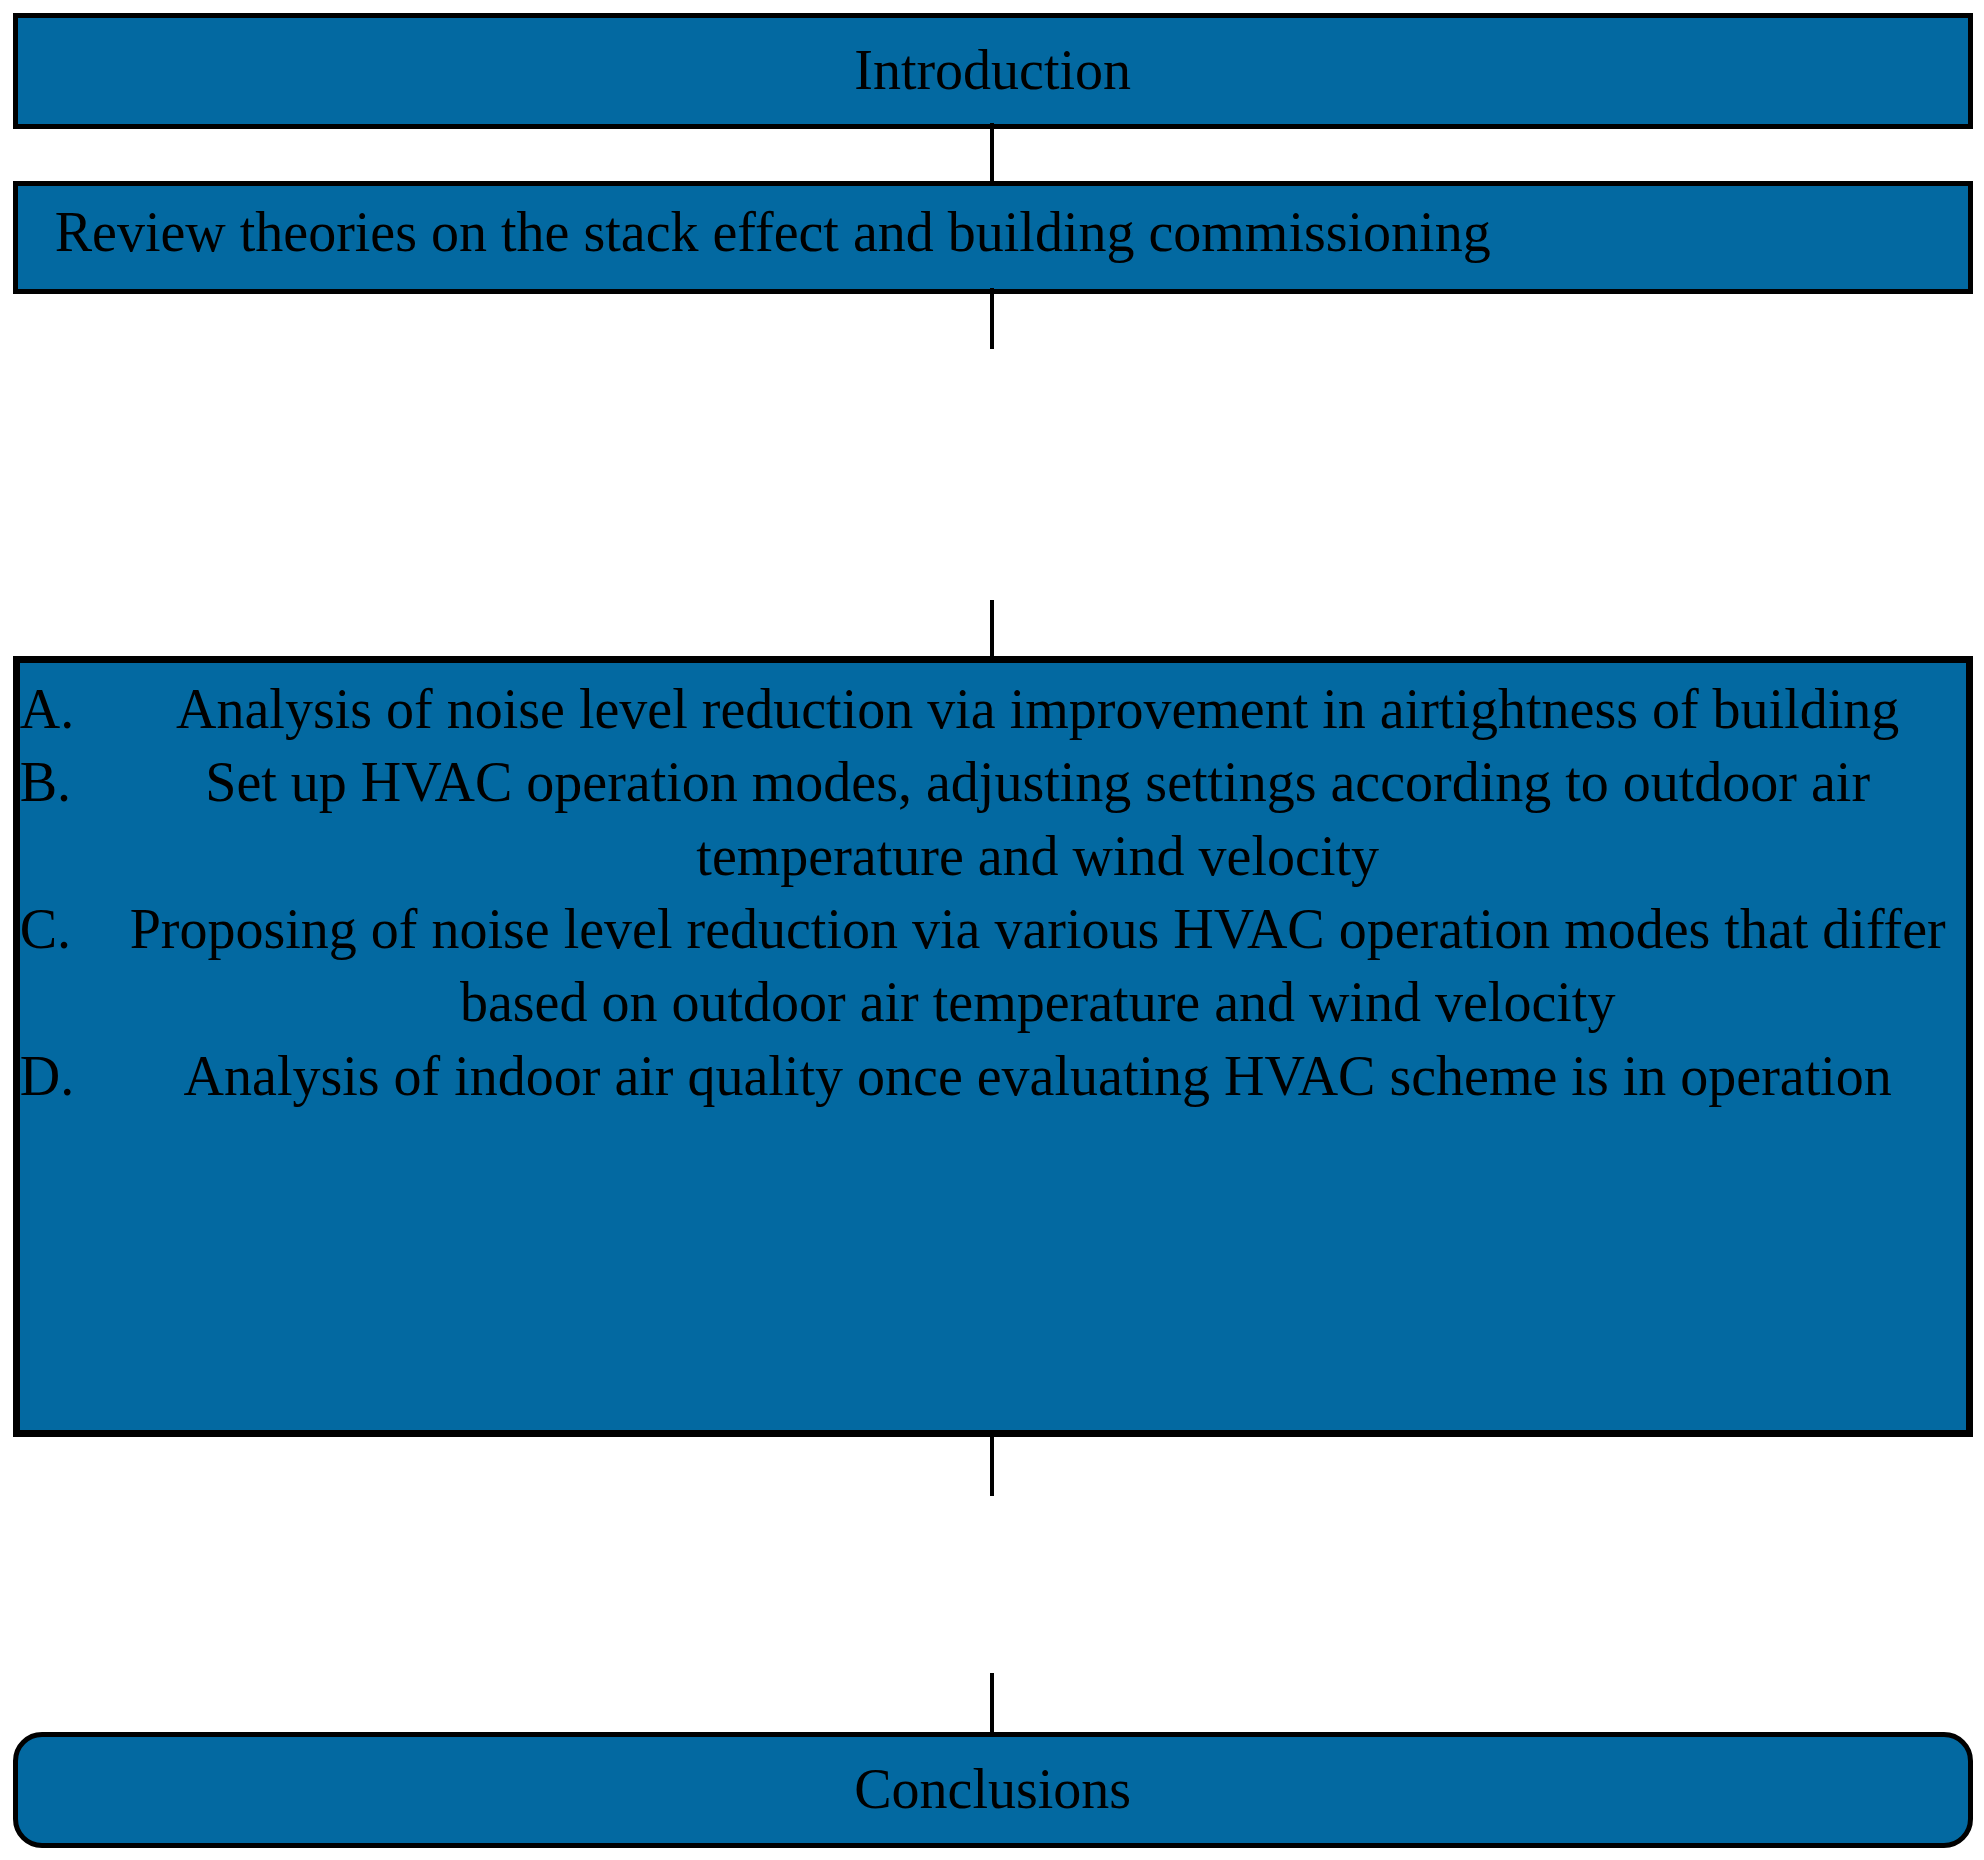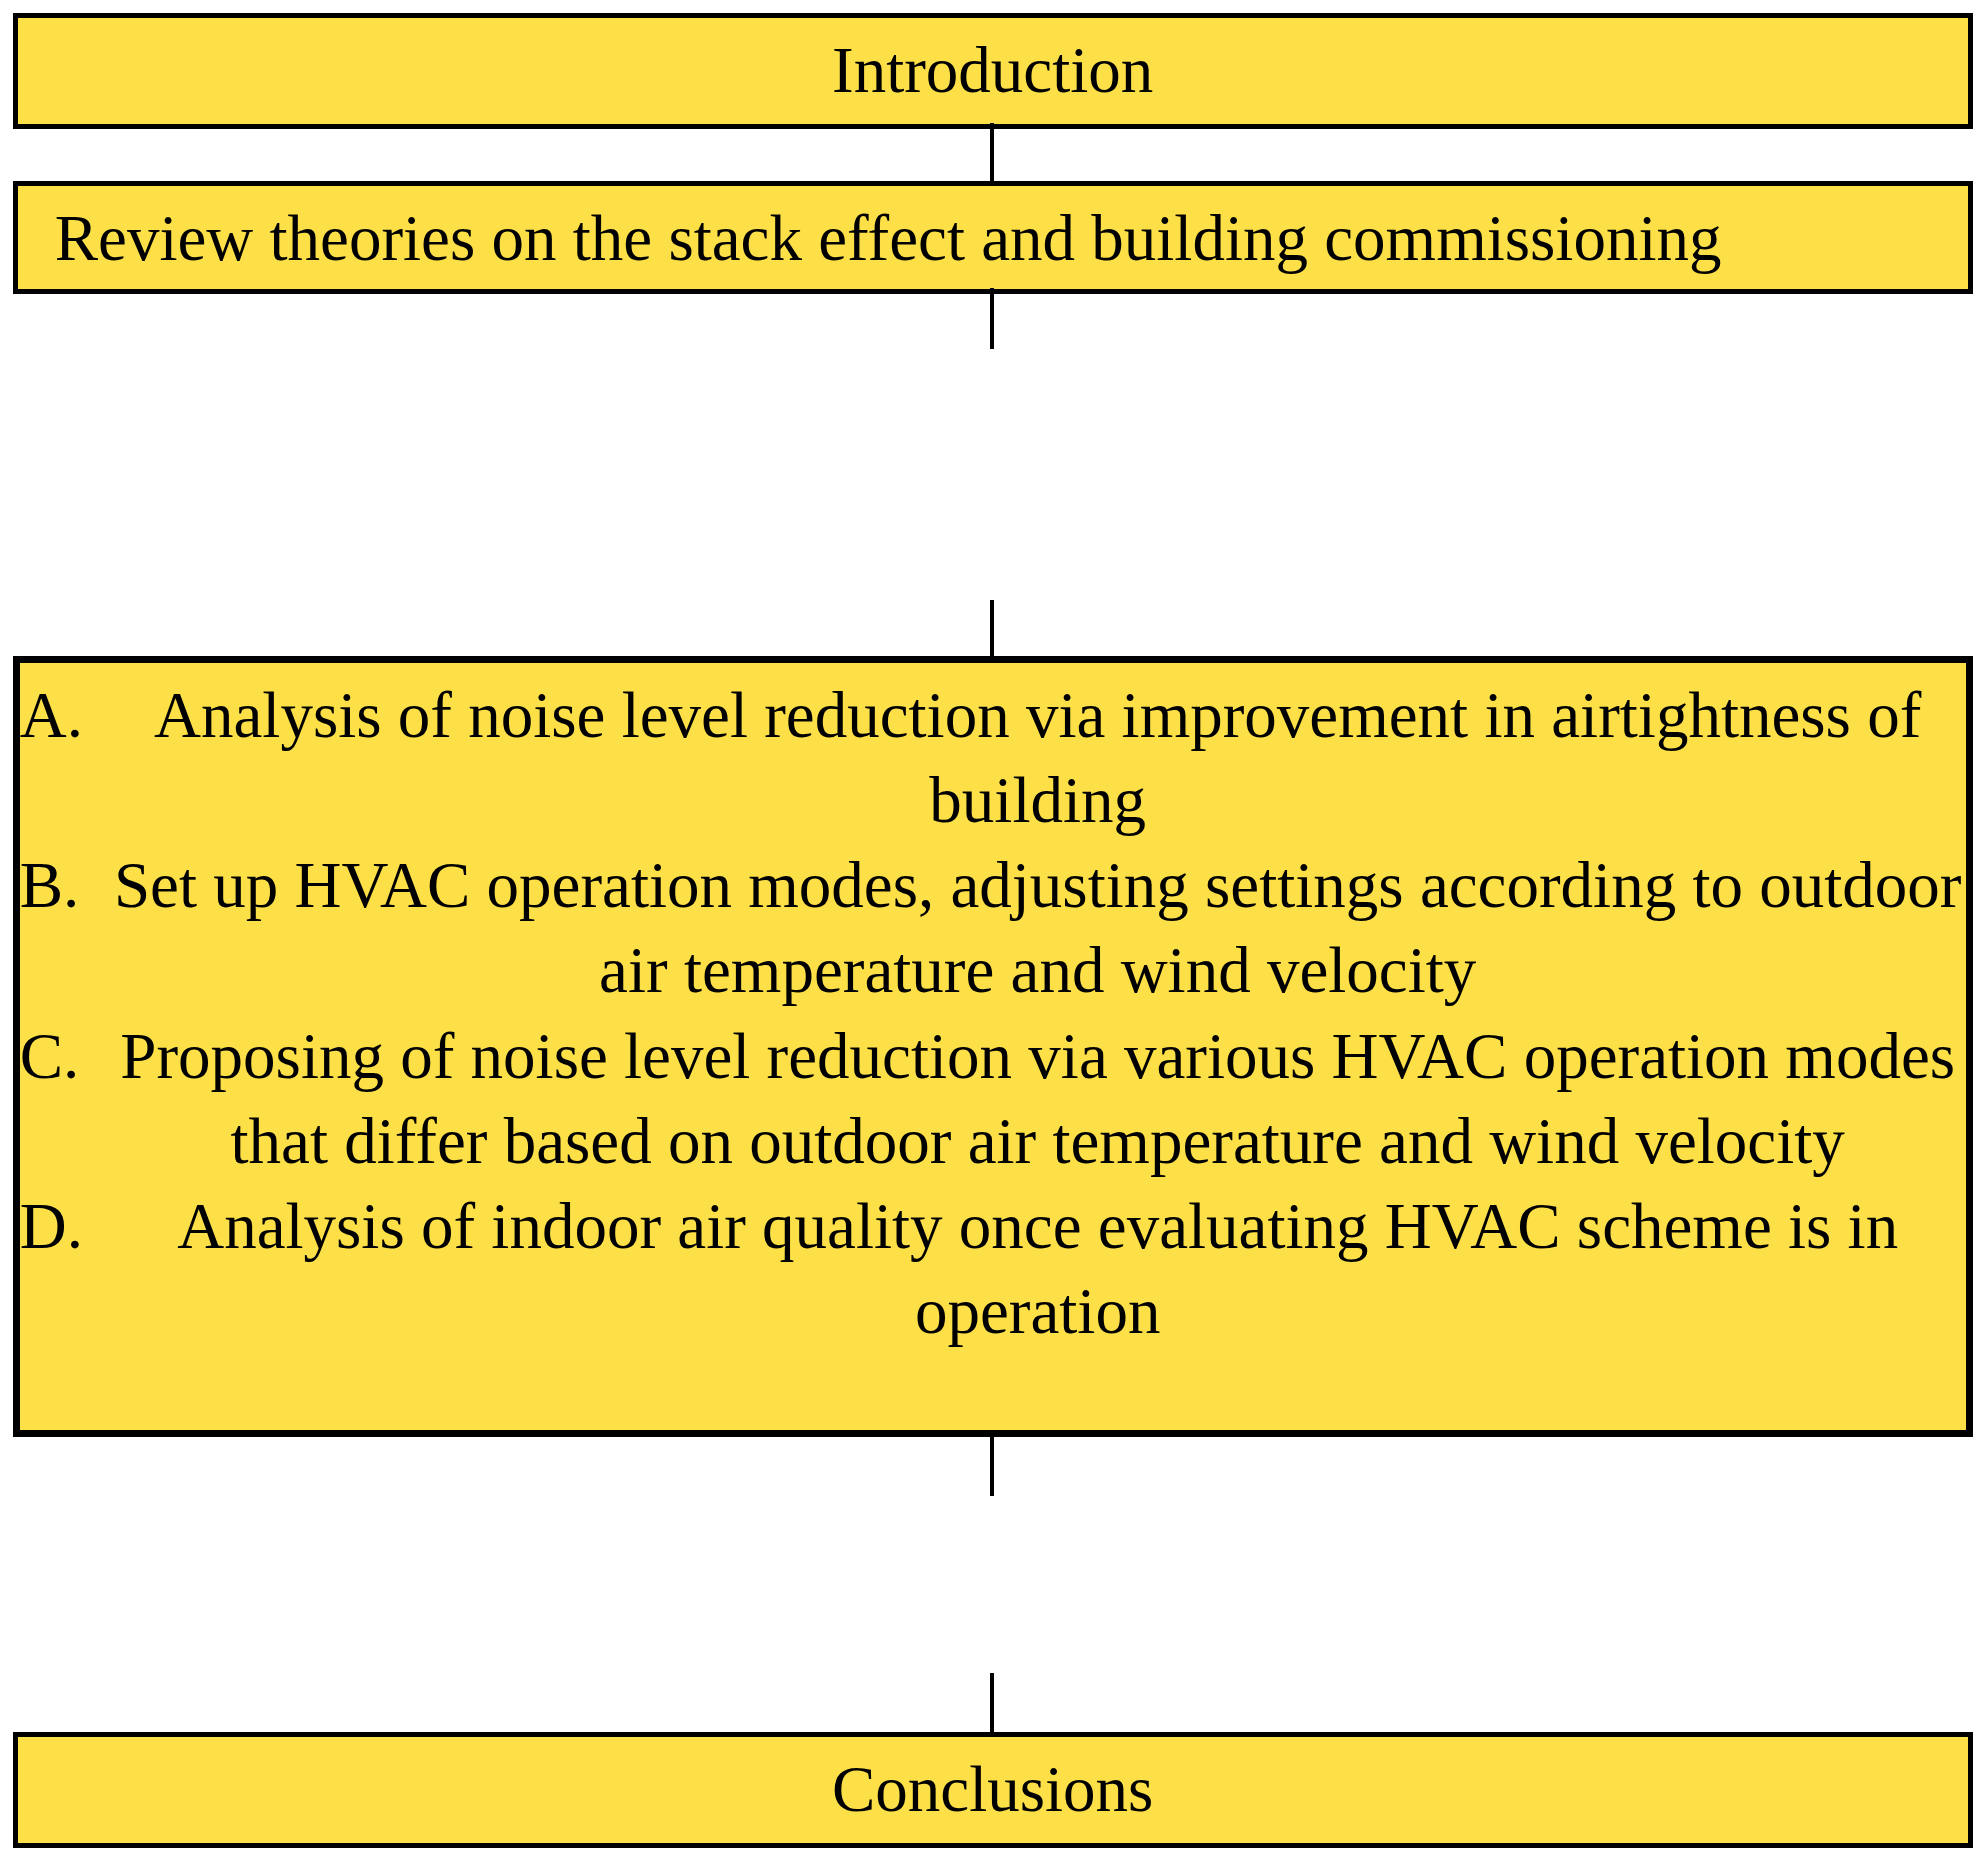--- a/index.html
+++ b/index.html
@@ -18,23 +18,23 @@
   #flowchart {
     position: relative;
     width: 1985px;
     height: 1860px;
     background: #ffffff;
   }
 
   .node {
     position: absolute;
     box-sizing: border-box;
-    background: #fde047;
+    background: #0369a1;
     border: 5.6px solid #000000;
-    font-size: 65px;
+    font-size: 56px;
     line-height: 1.31;
     color: #000000;
   }
 
   .node.thick {
     border-width: 7px;
   }
 
   .node .node-text {
     display: block;
@@ -55,21 +55,21 @@
   .node.padded {
     padding-top: 10px;
   }
 
   
   #node-introduction   { left: 12.7px;  top: 12.7px;   width: 1960px; height: 116px; }
   #node-review         { left: 12.7px;  top: 181px;  width: 1960px; height: 113px; }
   #node-proposing      { left: 12.7px;  top: 344px;  width: 1960px; height: 261px; }
   #node-analysis       { left: 12.7px;  top: 656px;  width: 1960px; height: 781px; }
   #node-establish      { left: 12.7px;  top: 1490px; width: 1960px; height: 188px; }
-  #node-conclusions    { left: 12.7px;  top: 1732px; width: 1960px; height: 116px; }
+  #node-conclusions    { left: 12.7px;  top: 1732px; width: 1960px; height: 116px; border-radius: 29px; }
 
   
   .sub-list {
     list-style: none;
     margin: 0;
     padding: 0;
   }
   .sub-item {
     position: relative;
     padding-left: 90px;

